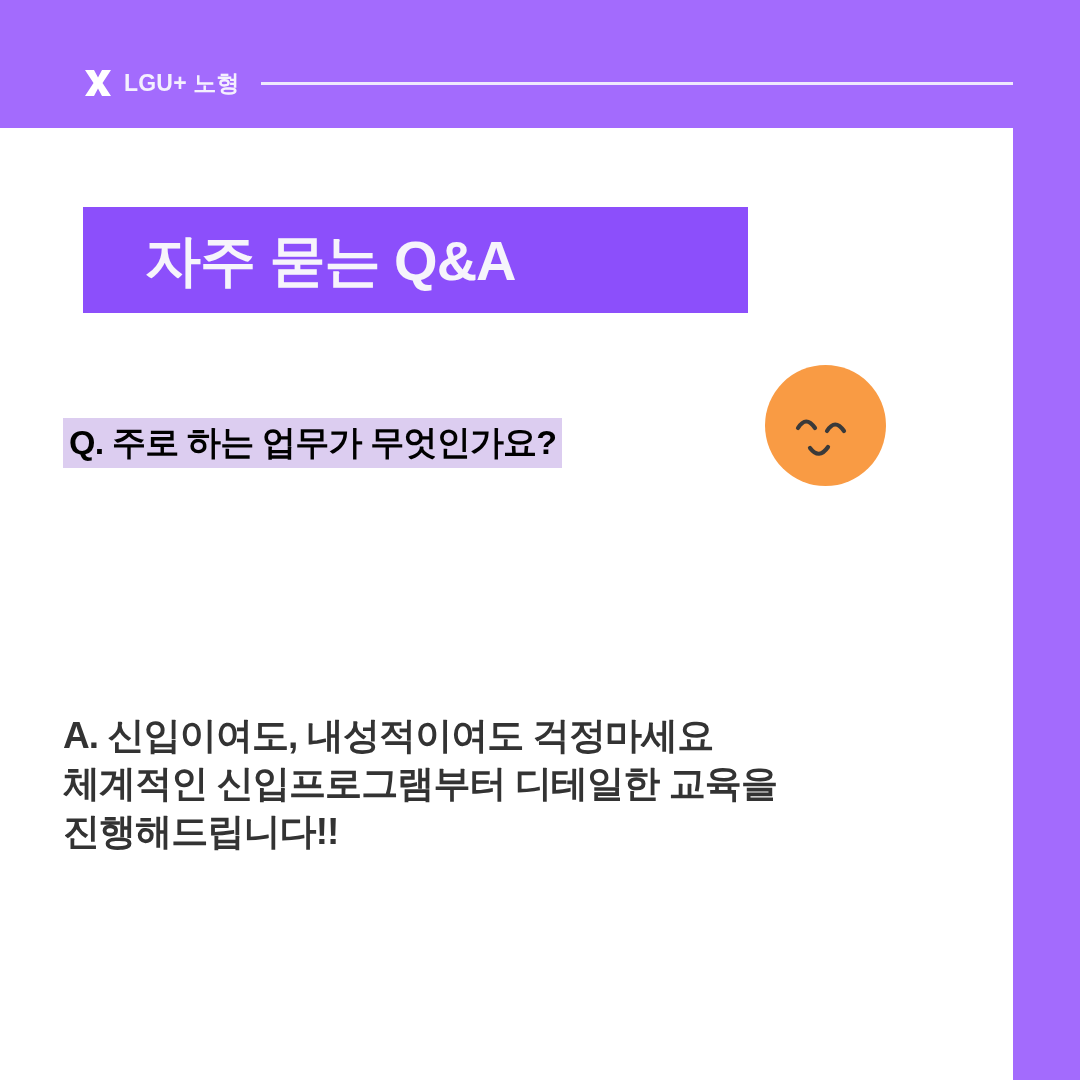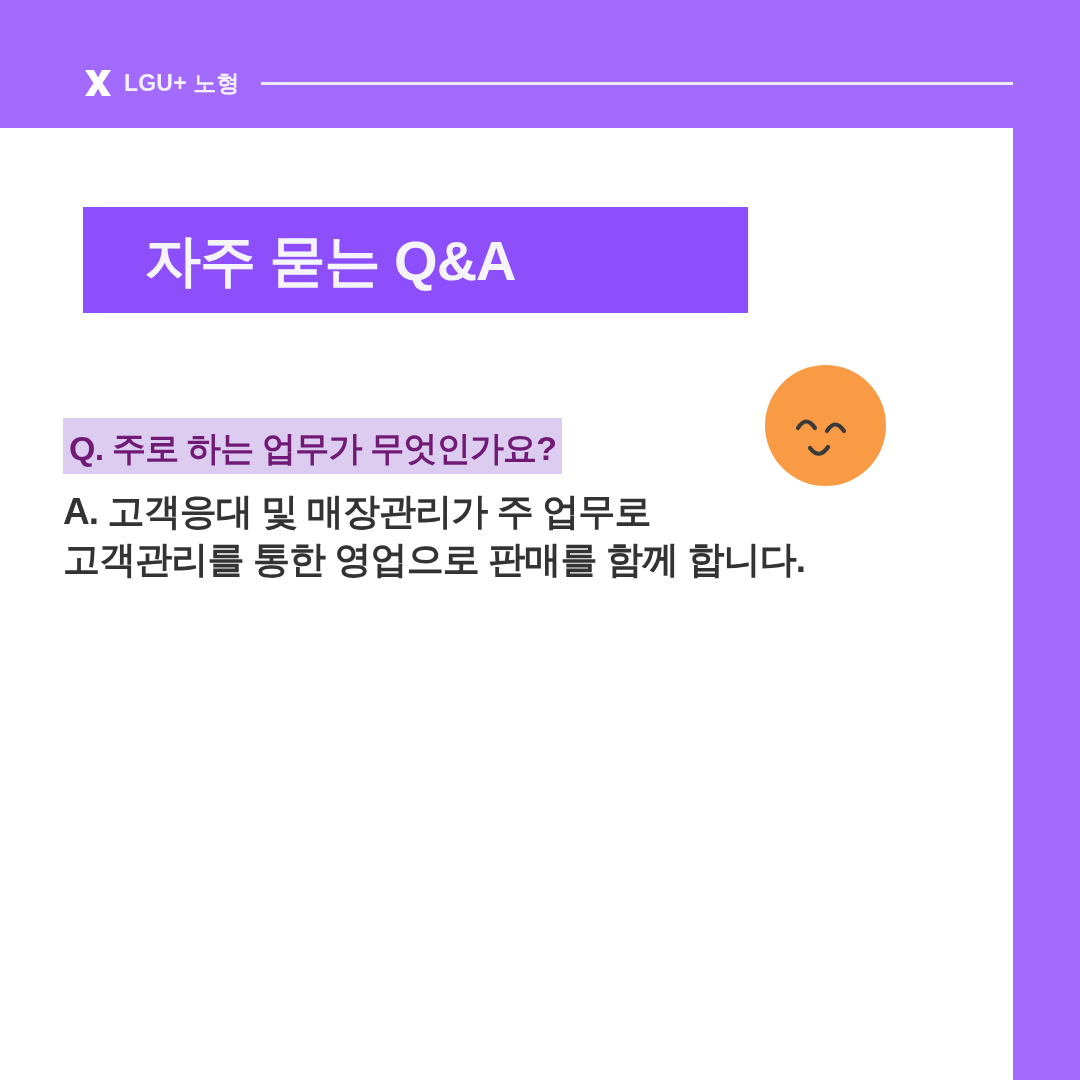--- a/index.html
+++ b/index.html
@@ -115,26 +115,26 @@
     position: absolute;
     left: 63px;
     width: 920px;
   }
   .qa-block.b1 { top: 418px; }
   .qa-block.b2 { top: 698px; }
 
   .question {
     display: inline-block;
     background: #dccdf0;
-    color: #701a75;
+    color: #000000;
     font-size: 34px;
     font-weight: 800;
     line-height: 48px;
     letter-spacing: -0.8px;
-    padding: 6px 6px 2px 6px;
+    padding: 0 6px 2px 6px;
     white-space: nowrap;
   }
   .answer {
     margin-top: 14px;
     color: #333333;
     font-size: 37px;
     font-weight: 800;
     line-height: 48px;
     letter-spacing: -0.9px;
     white-space: pre-line;
@@ -164,21 +164,22 @@
     <circle cx="60.5" cy="60.5" r="60.5" fill="#f99b44"></circle>
     <path d="M33 63 Q41 50 50 63" stroke="#3a3a3a" stroke-width="4.2" fill="none" stroke-linecap="round"></path>
     <path d="M62 66 Q70 53 79 66" stroke="#3a3a3a" stroke-width="4.2" fill="none" stroke-linecap="round"></path>
     <path d="M45 83 Q54 95 63 82" stroke="#3a3a3a" stroke-width="4.2" fill="none" stroke-linecap="round"></path>
   </svg>
 
   <div class="qa-list">
 
     <div class="qa-block b1">
       <div class="question">Q. 주로 하는 업무가 무엇인가요?</div>
-      <div class="answer">A. 고객응대 및 매장관리가 주 업무로
-고객관리를 통한 영업으로 판매를 함께 합니다.</div>
     </div>
 
     <div class="qa-block b2">
+      <div class="answer">A. 신입이여도, 내성적이여도 걱정마세요
+체계적인 신입프로그램부터 디테일한 교육을
+진행해드립니다!!</div>
     </div>
 
   </div>
 </div>
 
 </body></html>

